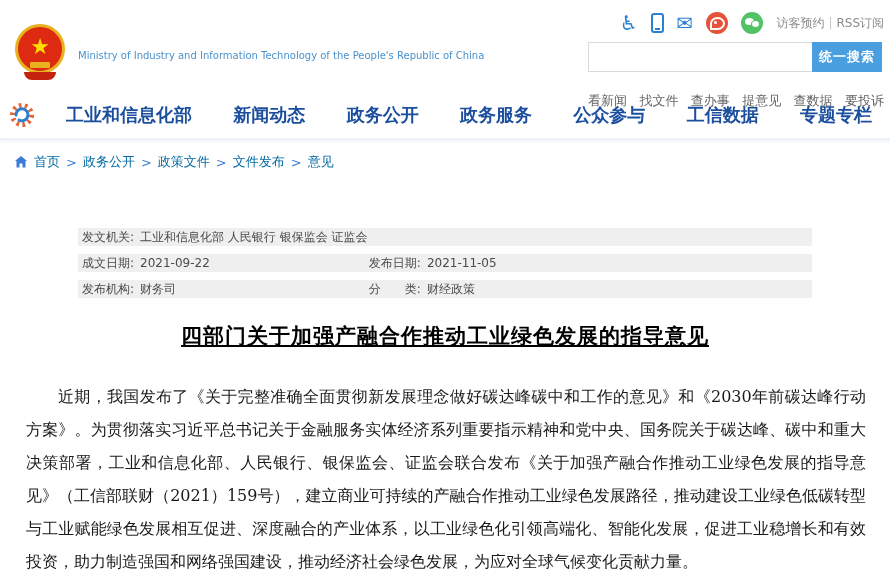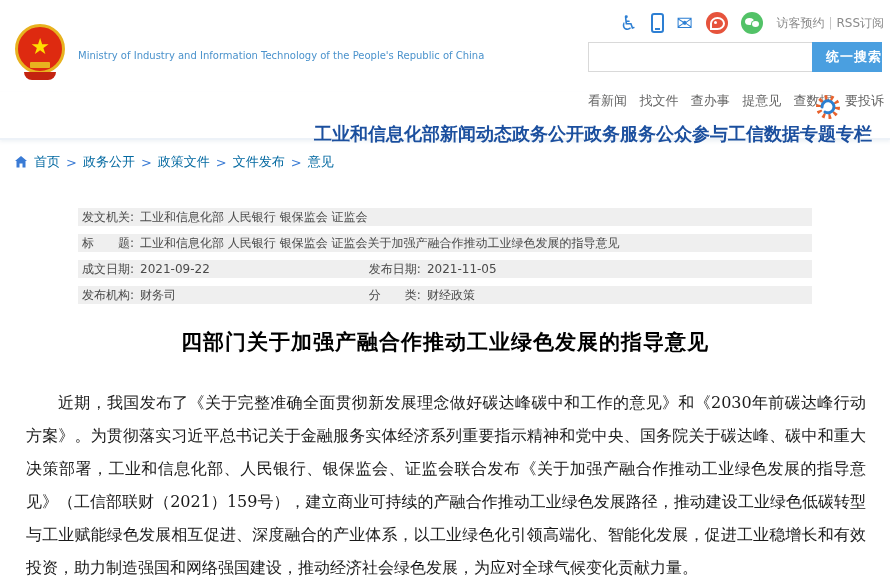--- a/index.html
+++ b/index.html
@@ -32,45 +32,45 @@
   .ic-weibo::after { content: ""; position: absolute; top: 9px; left: 8px; width: 3px; height: 3px; background: #fff; border-radius: 50%; }
   .ic-wechat { width: 22px; height: 22px; border-radius: 50%; background: #52c267; position: relative; }
   .ic-wechat::before { content: ""; position: absolute; top: 6px; left: 4px; width: 9px; height: 7px; background: #fff; border-radius: 50%; }
   .ic-wechat::after { content: ""; position: absolute; top: 9px; left: 11px; width: 7px; height: 6px; background: #fff; border-radius: 50%; box-shadow: 0 0 0 1px #52c267; }
   .top-links { font-size: 12px; color: #8a8a8a; white-space: nowrap; }
   .top-links .lnk { cursor: pointer; }
   .top-links .sep { color: #c5c5c5; margin: 0 4px; }
 
   .search-row { display: flex; margin-top: 6px; }
   .search-input { width: 224px; height: 30px; border: 1px solid #d9d9d9; border-right: none; outline: none; padding: 0 8px; font-size: 13px; }
-  .search-btn { width: 70px; height: 30px; background: #4a9fe0; color: #fff; border: none; font-size: 13px; font-weight: bold; cursor: pointer; font-family: inherit; letter-spacing: 1px; text-align: right; }
+  .search-btn { width: 70px; height: 30px; background: #4a9fe0; color: #fff; border: none; font-size: 13px; font-weight: bold; cursor: pointer; font-family: inherit; letter-spacing: 1px; }
   .quick-links { display: flex; justify-content: space-between; margin-top: 8px; font-size: 13px; color: #666; }
   .quick-links span { cursor: pointer; white-space: nowrap; margin-top: 12px; }
 
   
-  .nav { display: flex; align-items: flex-end; height: 48px; padding: 0 18px 0 8px; border-bottom: 2px solid #edf2f8; box-shadow: 0 2px 3px rgba(200,210,225,.25); flex-direction: column; }
+  .nav { display: flex; align-items: center; height: 48px; padding: 0 18px 0 8px; border-bottom: 2px solid #edf2f8; box-shadow: 0 2px 3px rgba(200,210,225,.25); }
   .nav-logo { width: 30px; height: 30px; margin-right: 28px; flex: 0 0 auto; cursor: pointer; }
   .nav-items { flex: 1; display: flex; justify-content: space-between; align-items: center; }
   .nav-item { font-size: 18px; font-weight: bold; color: #1b4f9e; cursor: pointer; white-space: nowrap; }
 
   
   .breadcrumb { display: flex; align-items: center; margin: 12px 0 0 14px; font-size: 13px; color: #3a7bd5; height: 20px; }
   .bc-home { color: #3a7bd5; margin-right: 6px; cursor: pointer; display: inline-flex; }
   .bc-item { color: #0369a1; cursor: pointer; }
   .bc-sep { color: #3a7bd5; margin: 0 6px; }
 
   
-  .meta-table { width: 734px; margin: 36px 0 0 78px; }
+  .meta-table { width: 734px; margin: 56px 0 0 78px; }
   .meta-row { background: #efefef; height: 18px; line-height: 18px; margin-bottom: 8px; font-size: 12px; color: #4a4a4a; padding-left: 4px; white-space: nowrap; overflow: hidden; }
   .meta-label { color: #4a4a4a; }
   .meta-value { color: #4a4a4a; margin-left: 6px; }
   .meta-cell-left { display: inline-block; width: 283px; }
 
   
-  .doc-title { margin-top: 24px; text-align: center; font-size: 21px; font-weight: bold; color: #000; letter-spacing: 1px; }
+  .doc-title { margin-top: 24px; text-align: center; font-size: 21px; font-weight: bold; color: #000; letter-spacing: 1px; text-decoration: underline; }
   .doc-body { margin: 30px 24px 0 26px; font-family: "DejaVu Serif", "Liberation Serif", serif; font-size: 16px; line-height: 33px; color: #1a1a1a; text-align: justify; text-indent: 2em; }
 </style>
 </head>
 <body>
 
 <div class="page">
 
   <div class="header">
     <div class="header-left">
       <div class="emblem">
@@ -145,23 +145,20 @@
     <span class="bc-item">文件发布</span>
     <span class="bc-sep">&gt;</span>
     <span class="bc-item">意见</span>
   </div>
 
   <div class="meta-table">
     <div class="meta-row">
       <span class="meta-label">发文机关:</span><span class="meta-value">工业和信息化部 人民银行 银保监会 证监会</span>
     </div>
     <div class="meta-row">
-      <span class="meta-label">标　　题:</span><span class="meta-value">工业和信息化部 人民银行 银保监会 证监会关于加强产融合作推动工业绿色发展的指导意见</span>
-    </div>
-    <div class="meta-row">
       <span class="meta-cell-left"><span class="meta-label">成文日期:</span><span class="meta-value">2021-09-22</span></span>
       <span><span class="meta-label">发布日期:</span><span class="meta-value">2021-11-05</span></span>
     </div>
     <div class="meta-row">
       <span class="meta-cell-left"><span class="meta-label">发布机构:</span><span class="meta-value">财务司</span></span>
       <span><span class="meta-label">分　　类:</span><span class="meta-value">财经政策</span></span>
     </div>
   </div>
 
   <div class="doc-title">四部门关于加强产融合作推动工业绿色发展的指导意见</div>

